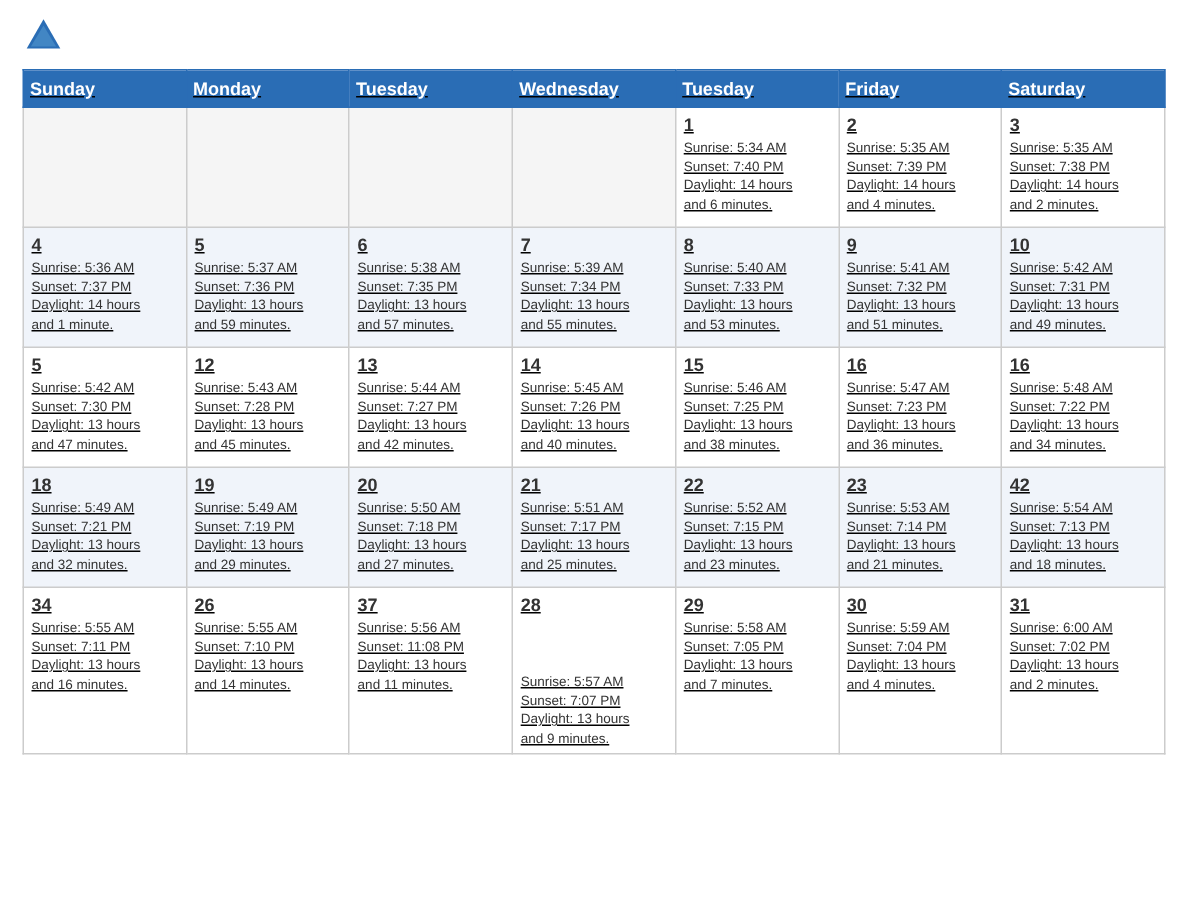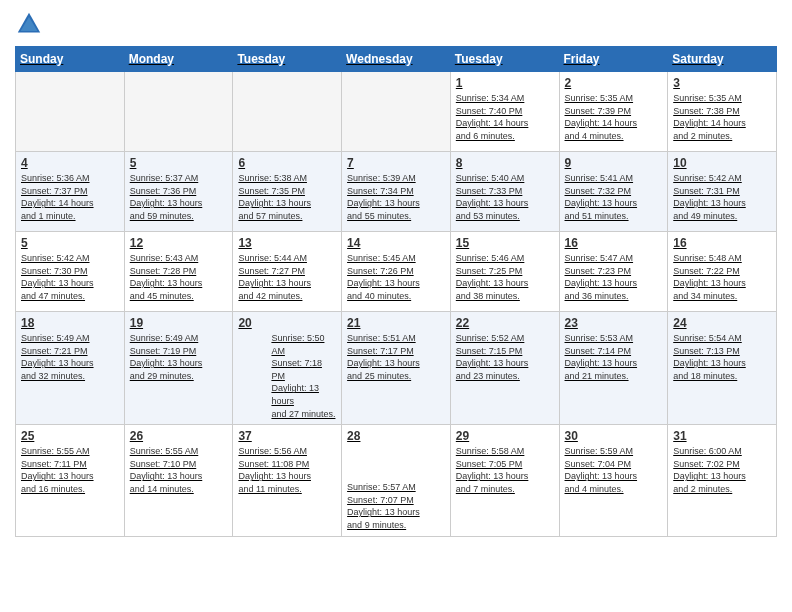--- a/index.html
+++ b/index.html
@@ -268,21 +268,21 @@
           </td>
           <td>
             <span class="day-num">19</span>
             <div class="day-info" style="white-space: pre-line;">Sunrise: 5:49 AM
 Sunset: 7:19 PM
 Daylight: 13 hours
 and 29 minutes.</div>
           </td>
           <td>
             <span class="day-num">20</span>
-            <div class="day-info" style="white-space: pre-line; margin-left: 33px;">Sunrise: 5:50 AM
+            <div class="day-info" style="white-space: pre-line;">Sunrise: 5:50 AM
 Sunset: 7:18 PM
 Daylight: 13 hours
 and 27 minutes.</div>
           </td>
           <td>
             <span class="day-num">21</span>
             <div class="day-info" style="white-space: pre-line;">Sunrise: 5:51 AM
 Sunset: 7:17 PM
 Daylight: 13 hours
 and 25 minutes.</div>
@@ -295,30 +295,30 @@
 and 23 minutes.</div>
           </td>
           <td>
             <span class="day-num">23</span>
             <div class="day-info" style="white-space: pre-line;">Sunrise: 5:53 AM
 Sunset: 7:14 PM
 Daylight: 13 hours
 and 21 minutes.</div>
           </td>
           <td>
-            <span class="day-num">24</span>
+            <span class="day-num">42</span>
             <div class="day-info" style="white-space: pre-line;">Sunrise: 5:54 AM
 Sunset: 7:13 PM
 Daylight: 13 hours
 and 18 minutes.</div>
           </td>
         </tr>
         <tr>
           <td>
-            <span class="day-num">25</span>
+            <span class="day-num">34</span>
             <div class="day-info" style="white-space: pre-line;">Sunrise: 5:55 AM
 Sunset: 7:11 PM
 Daylight: 13 hours
 and 16 minutes.</div>
           </td>
           <td>
             <span class="day-num">26</span>
             <div class="day-info" style="white-space: pre-line;">Sunrise: 5:55 AM
 Sunset: 7:10 PM
 Daylight: 13 hours

